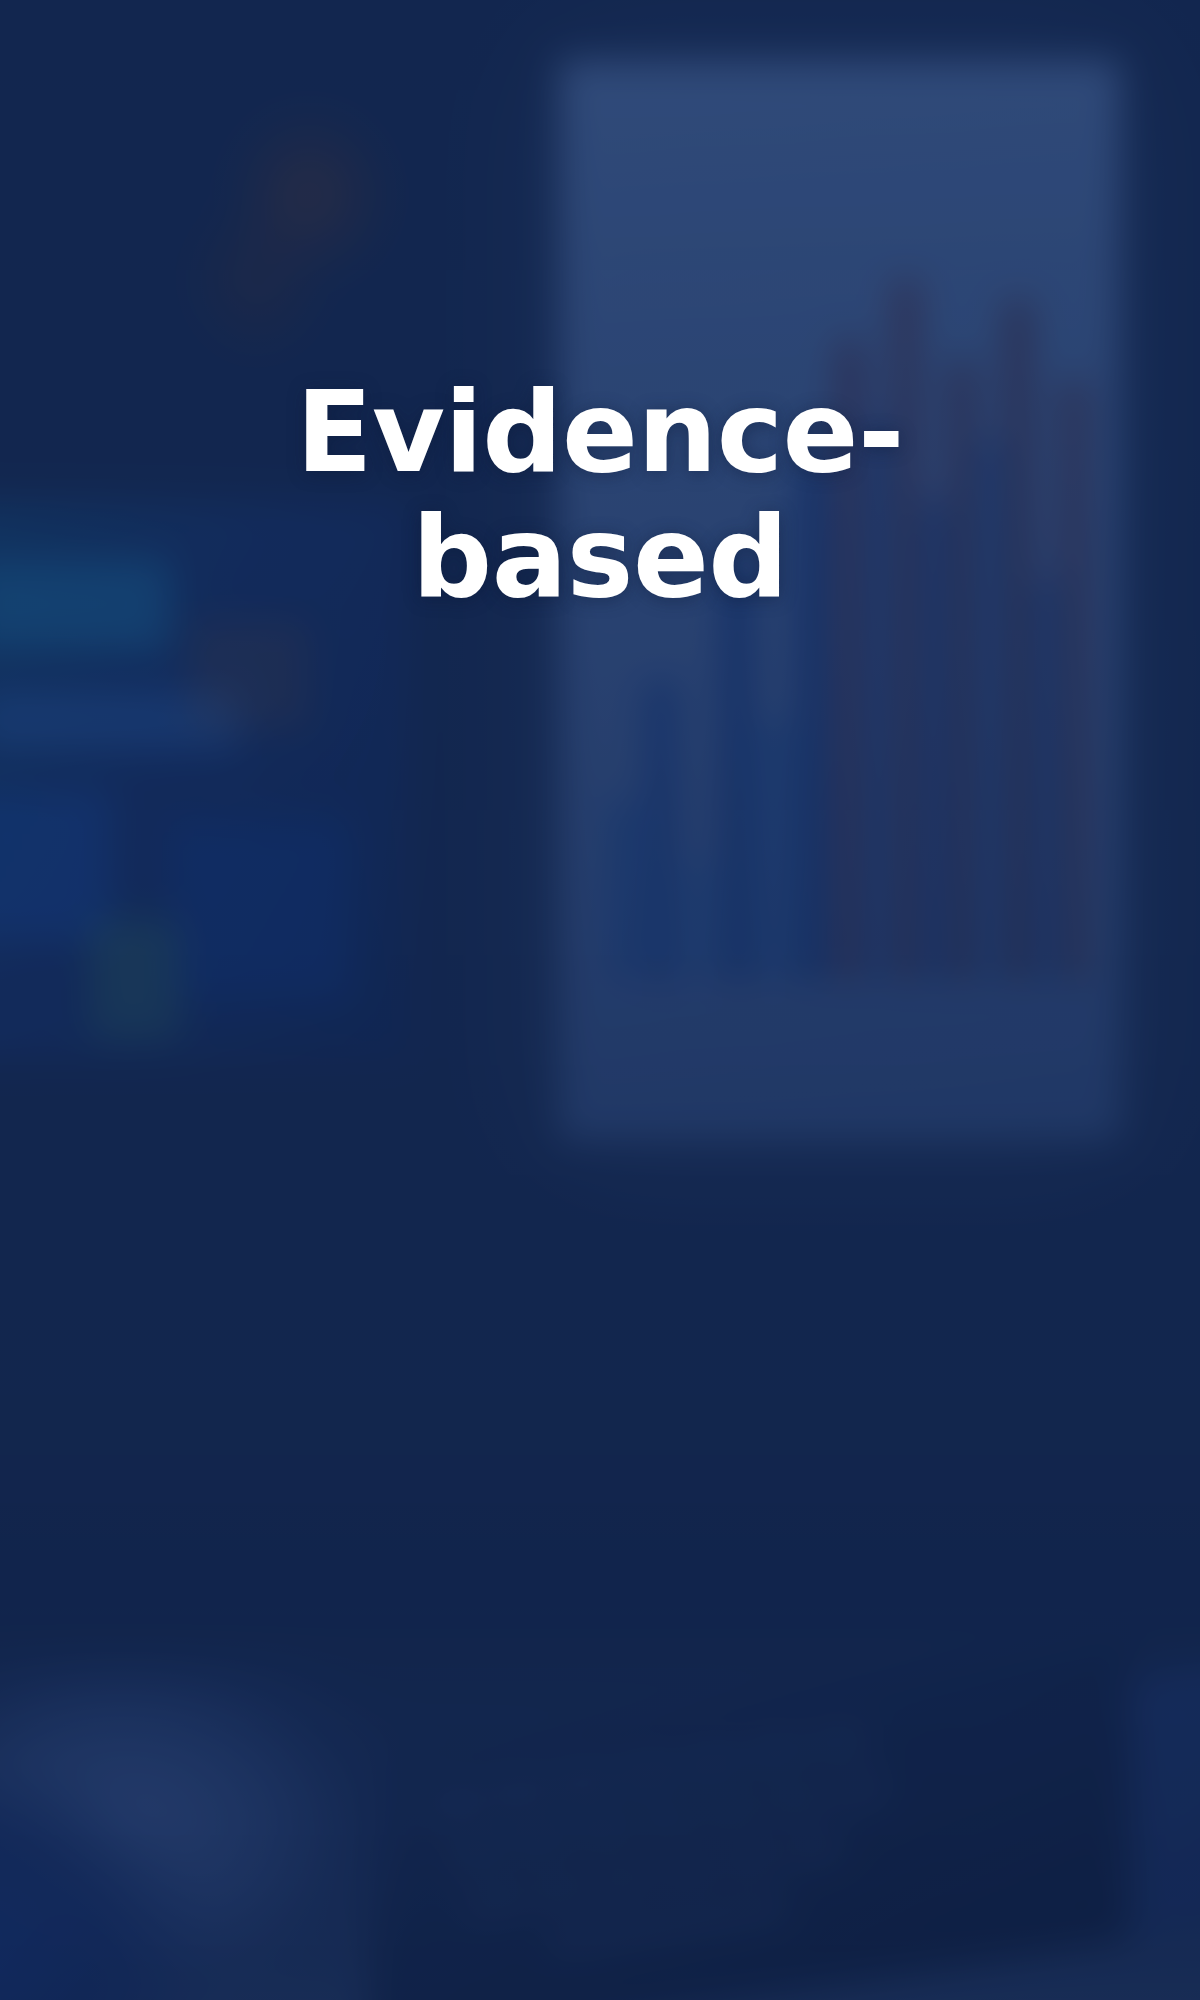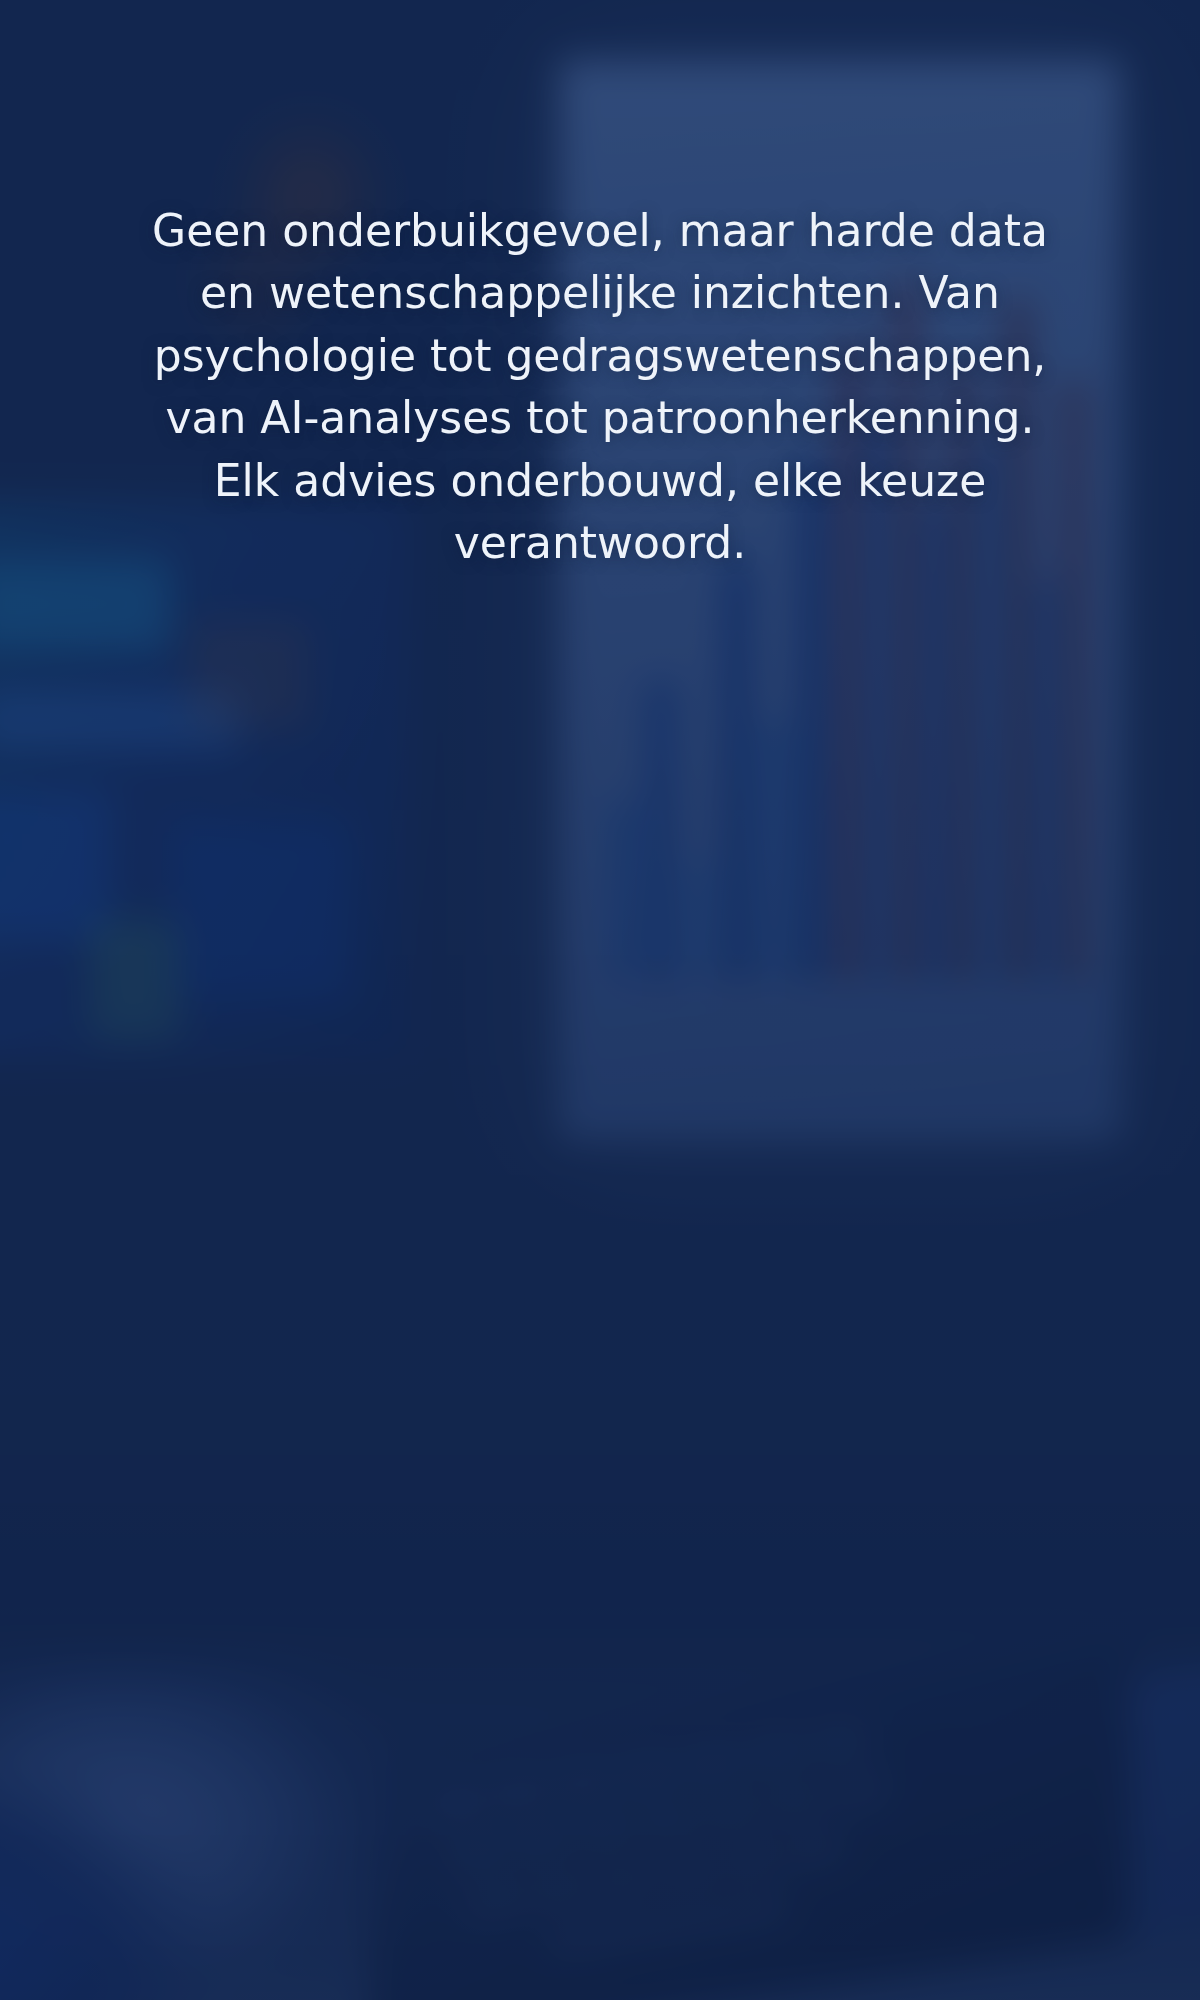--- a/index.html
+++ b/index.html
@@ -278,16 +278,16 @@
       <div class="key" style="left:180px; top:196px; width:240px; height:34px;"></div>
     </div>
     <div class="hand"></div>
     <div class="sleeve"></div>
   </div>
 
   <div class="overlay-tint"></div>
   <div class="overlay-tint2"></div>
 
   <div class="content">
-    <p class="hero-body">Geen onderbuikgevoel, maar harde data en wetenschappelijke inzichten. Van psychologie tot gedragswetenschappen, van AI-analyses tot patroonherkenning. Elk advies onderbouwd, elke keuze verantwoord.</p>
+    <h1 class="hero-title">Evidence-based</h1>
   </div>
 
 </div>
 
 </body></html>

